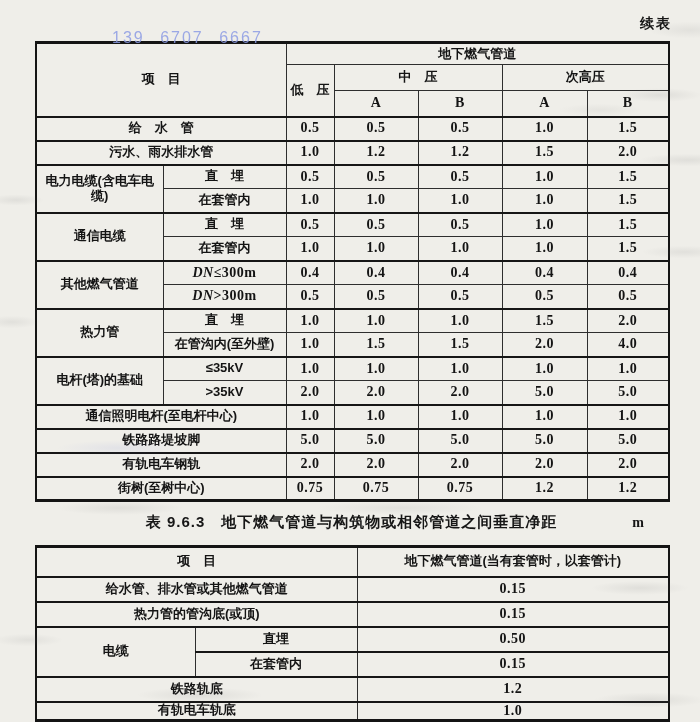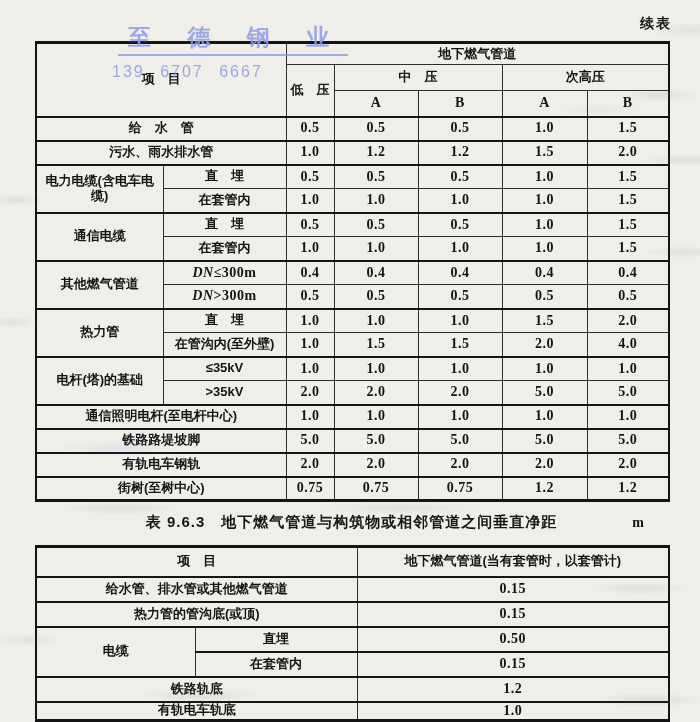--- a/index.html
+++ b/index.html
@@ -82,21 +82,20 @@
     position:absolute;right:24px;top:2px;
     font-family:"Liberation Serif","DejaVu Serif",serif;
     font-size:14px;font-weight:bold;
   }
 </style>
 </head>
 <body>
 
 <div class="page">
   <div class="watermark">
-    <div class="wm-company">至 德 钢 业</div>
     <div class="wm-phone">139 6707 6667</div>
   </div>
 
   <div class="cont-label">续表</div>
 
   <table id="table1">
       <colgroup>
         <col style="width: 127px;">
         <col style="width: 123px;">
         <col style="width: 48px;">

